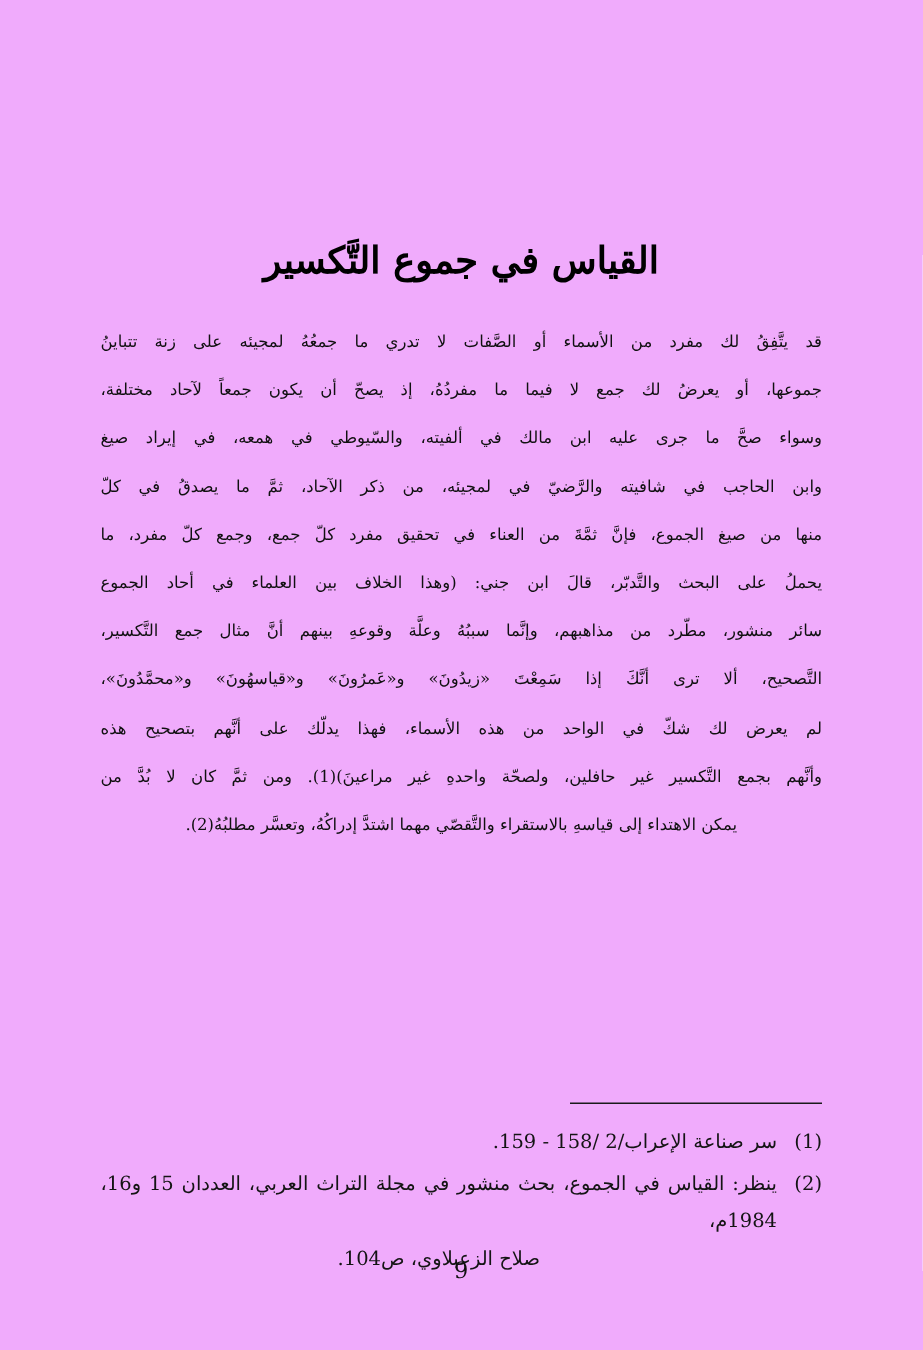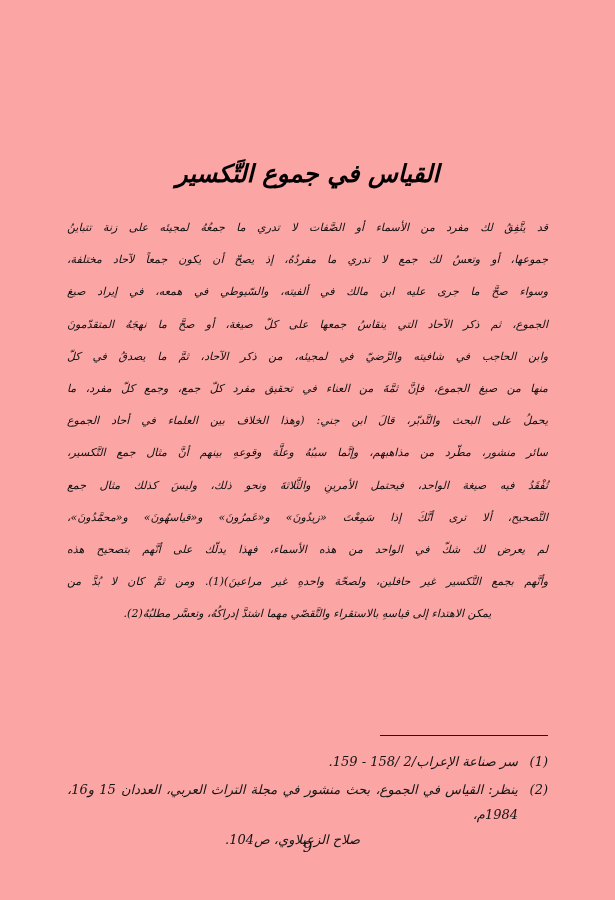--- a/index.html
+++ b/index.html
@@ -14,22 +14,21 @@
     overflow: hidden;
     font-family: "DejaVu Serif", "Liberation Serif", serif;
     color: #0e0e0e;
   }
 
   .page {
     position: absolute;
     inset: 0;
     width: 615px;
     height: 900px;
-    background: #fca5a5;
-    font-style: italic;
+    background: #f0abfc;
   }
 
   
   .chapter-title {
     position: absolute;
     top: 143px;
     left: 0;
     right: 0;
     text-align: center;
     font-size: 24.5px;
@@ -135,28 +134,26 @@
 </head>
 <body>
 
 <div class="page">
 
   <h1 class="chapter-title">القياس في جموع التَّكسير</h1>
 
   <div class="body-block">
     <p>
       <span class="body-line">قد يتَّفِقُ لك مفرد من الأسماء أو الصَّفات لا تدري ما جمعُهُ لمجيئه على زنة تتباينُ</span>
-      <span class="body-line">جموعها، أو وتعسُ لك جمع لا تدري ما مفردُهُ، إذ يصحّ أن يكون جمعاً لآحاد مختلفة،</span>
+      <span class="body-line">جموعها، أو يعرضُ لك جمع لا فيما ما مفردُهُ، إذ يصحّ أن يكون جمعاً لآحاد مختلفة،</span>
       <span class="body-line">وسواء صحَّ ما جرى عليه ابن مالك في ألفيته، والسّيوطي في همعه، في إيراد صيغ</span>
-      <span class="body-line">الجموع، ثم ذكر الآحاد التي ينقاسُ جمعها على كلّ صيغة، أو صحَّ ما نهجَهُ المتقدّمونَ</span>
       <span class="body-line">وابن الحاجب في شافيته والرَّضيّ في لمجيئه، من ذكر الآحاد، ثمَّ ما يصدقُ في كلّ</span>
       <span class="body-line">منها من صيغ الجموع، فإنَّ ثمَّةَ من العناء في تحقيق مفرد كلّ جمع، وجمع كلّ مفرد، ما</span>
       <span class="body-line">يحملُ على البحث والتَّدبّر، قالَ ابن جني: (وهذا الخلاف بين العلماء في أحاد الجموع</span>
       <span class="body-line">سائر منشور، مطّرد من مذاهبهم، وإنَّما سببُهُ وعلَّة وقوعهِ بينهم أنَّ مثال جمع التَّكسير،</span>
-      <span class="body-line">تُفْقَدُ فيه صيغة الواحد، فيحتمل الأمرينِ والثَّلاثةَ ونحو ذلك، وليسَ كذلك مثال جمع</span>
       <span class="body-line">التَّصحيح، ألا ترى أنَّكَ إذا سَمِعْتَ «زيدُونَ» و«عَمرُونَ» و«قياسهُونَ» و«محمَّدُونَ»،</span>
       <span class="body-line">لم يعرض لك شكّ في الواحد من هذه الأسماء، فهذا يدلّك على أنَّهم بتصحيح هذه</span>
       <span class="body-line">وأنَّهم بجمع التَّكسير غير حافلين، ولصحّة واحدهِ غير مراعينَ)(1). ومن ثمَّ كان لا بُدَّ من</span>
       <span class="body-line center-last">يمكن الاهتداء إلى قياسهِ بالاستقراء والتَّقصّي مهما اشتدَّ إدراكُهُ، وتعسَّر مطلبُهُ(2).</span>
     </p>
   </div>
 
   <div class="fn-rule"></div>
 
   <div class="footnotes">

